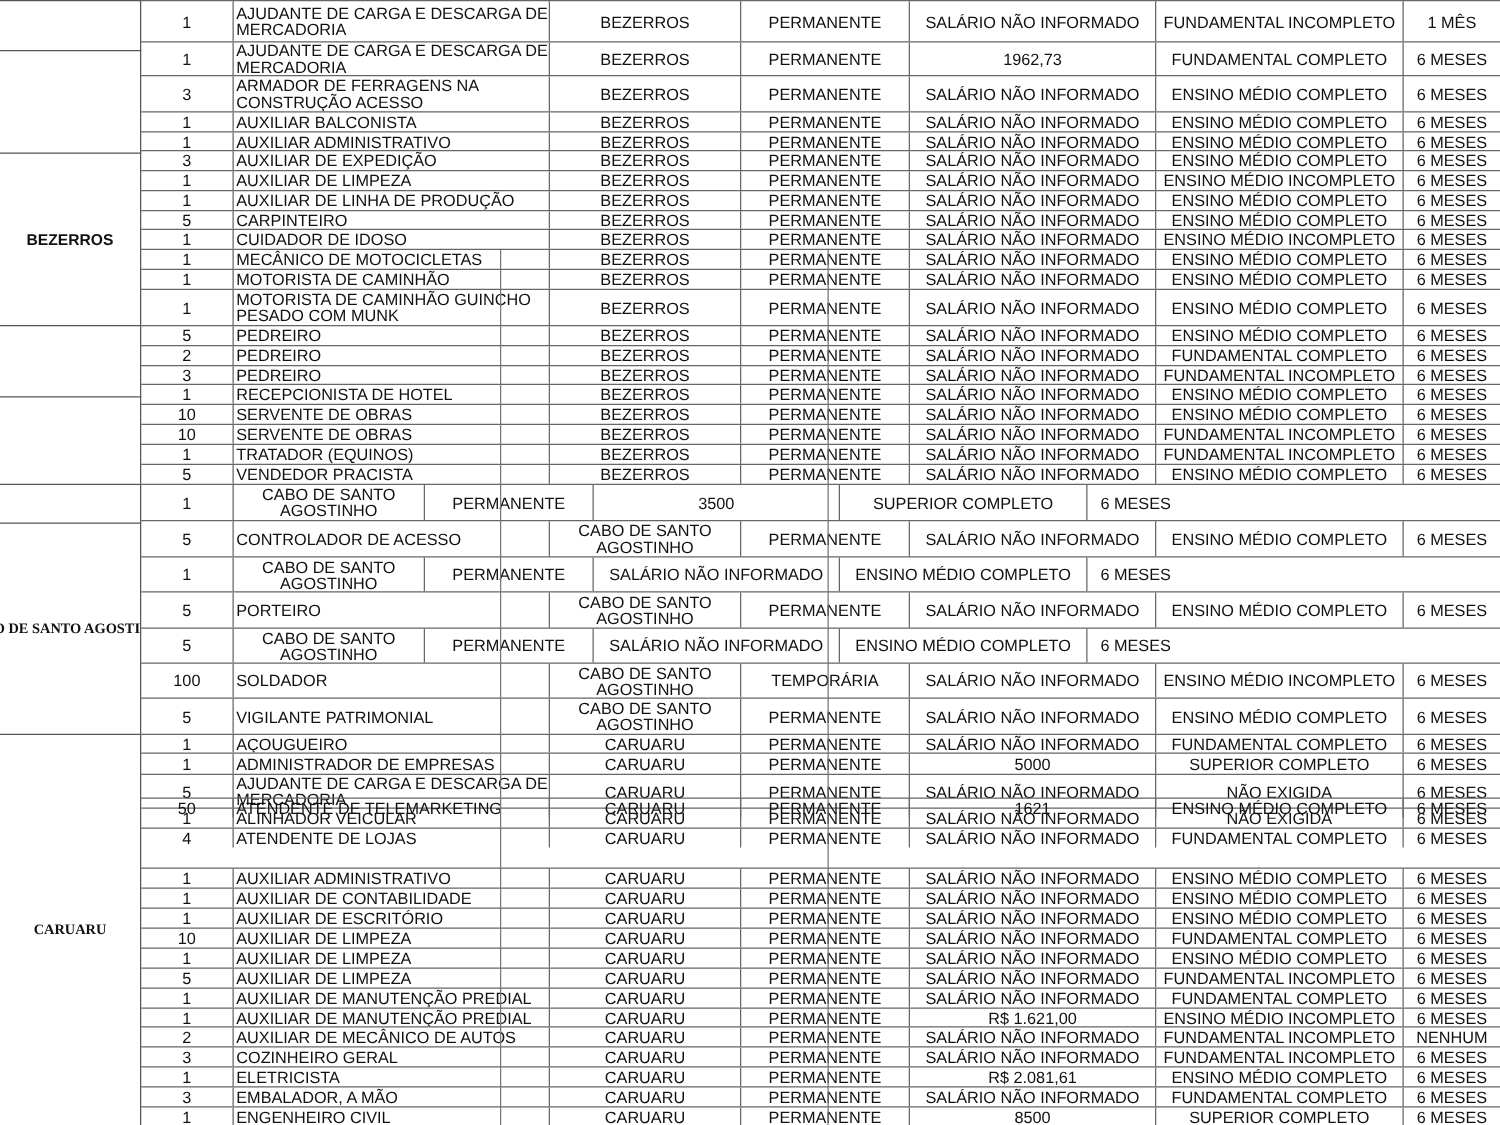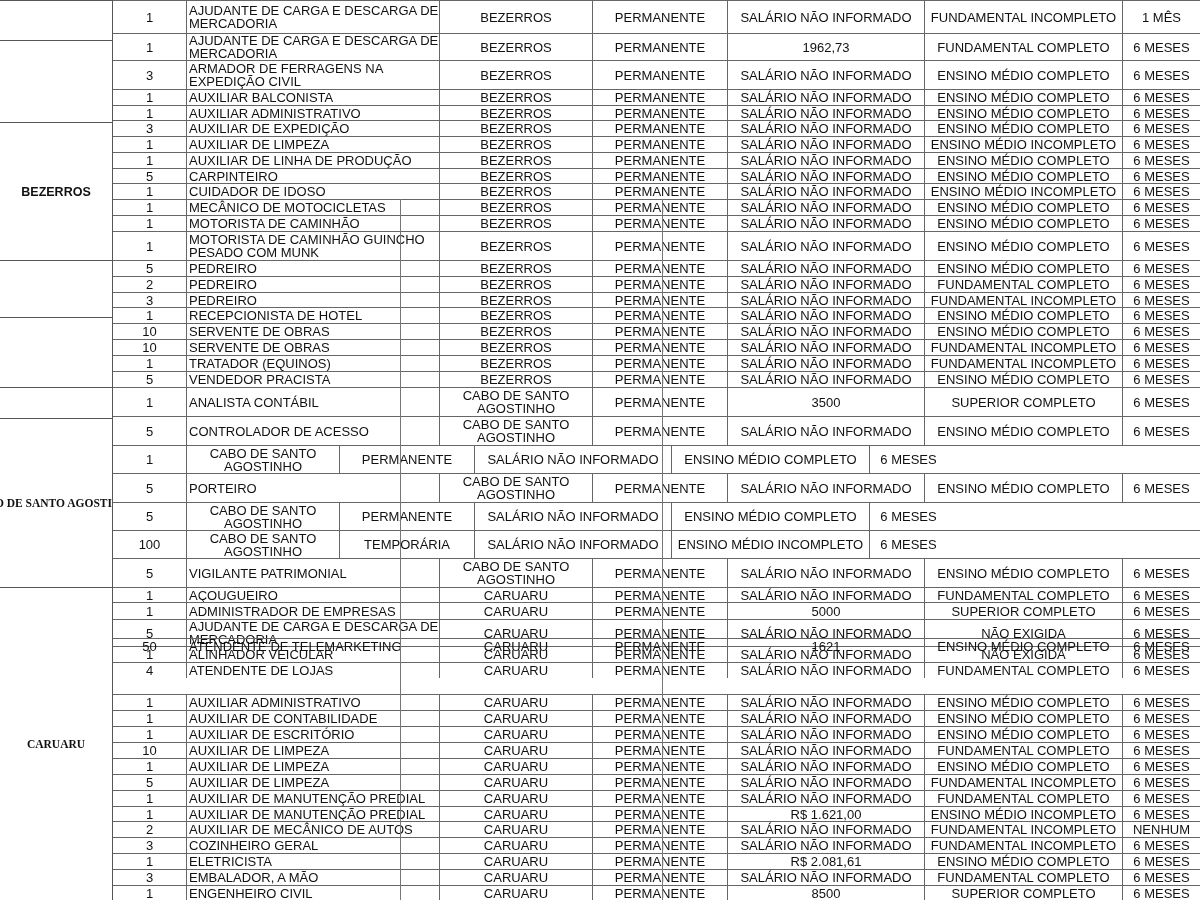--- a/index.html
+++ b/index.html
@@ -80,21 +80,21 @@
           <span>BEZERROS</span>
         </div>
     <div class="cell c-type">PERMANENTE</div>
     <div class="cell c-sal">1962,73</div>
     <div class="cell c-edu">FUNDAMENTAL COMPLETO</div>
     <div class="cell c-exp">6 MESES</div>
   </div>
       <div class="row" style="top: 60px; height: 29px;">
     <div class="cell c-qty">3</div>
     <div class="cell c-job">
-          <span>ARMADOR DE FERRAGENS NA EXPEDIÇÃO CIVIL</span>
+          <span>ARMADOR DE FERRAGENS NA CONSTRUÇÃO ACESSO</span>
         </div>
     <div class="cell c-city">
           <span>BEZERROS</span>
         </div>
     <div class="cell c-type">PERMANENTE</div>
     <div class="cell c-sal">SALÁRIO NÃO INFORMADO</div>
     <div class="cell c-edu">ENSINO MÉDIO COMPLETO</div>
     <div class="cell c-exp">6 MESES</div>
   </div>
       <div class="row" style="top: 89px; height: 16px;">
@@ -326,23 +326,20 @@
     <div class="cell c-city">
           <span>BEZERROS</span>
         </div>
     <div class="cell c-type">PERMANENTE</div>
     <div class="cell c-sal">SALÁRIO NÃO INFORMADO</div>
     <div class="cell c-edu">ENSINO MÉDIO COMPLETO</div>
     <div class="cell c-exp">6 MESES</div>
   </div>
       <div class="row" style="top: 387px; height: 29px;">
     <div class="cell c-qty">1</div>
-    <div class="cell c-job">
-          <span>ANALISTA CONTÁBIL</span>
-        </div>
     <div class="cell c-city">
           <span>CABO DE SANTO AGOSTINHO</span>
         </div>
     <div class="cell c-type">PERMANENTE</div>
     <div class="cell c-sal">3500</div>
     <div class="cell c-edu">SUPERIOR COMPLETO</div>
     <div class="cell c-exp">6 MESES</div>
   </div>
       <div class="row" style="top: 416px; height: 29px;">
     <div class="cell c-qty">5</div>
@@ -385,20 +382,23 @@
     <div class="cell c-city">
           <span>CABO DE SANTO AGOSTINHO</span>
         </div>
     <div class="cell c-type">PERMANENTE</div>
     <div class="cell c-sal">SALÁRIO NÃO INFORMADO</div>
     <div class="cell c-edu">ENSINO MÉDIO COMPLETO</div>
     <div class="cell c-exp">6 MESES</div>
   </div>
       <div class="row" style="top: 530px; height: 28px;">
     <div class="cell c-qty">100</div>
+    <div class="cell c-job">
+          <span>SOLDADOR</span>
+        </div>
     <div class="cell c-city">
           <span>CABO DE SANTO AGOSTINHO</span>
         </div>
     <div class="cell c-type">TEMPORÁRIA</div>
     <div class="cell c-sal">SALÁRIO NÃO INFORMADO</div>
     <div class="cell c-edu">ENSINO MÉDIO INCOMPLETO</div>
     <div class="cell c-exp">6 MESES</div>
   </div>
       <div class="row" style="top: 558px; height: 29px;">
     <div class="cell c-qty">5</div>

